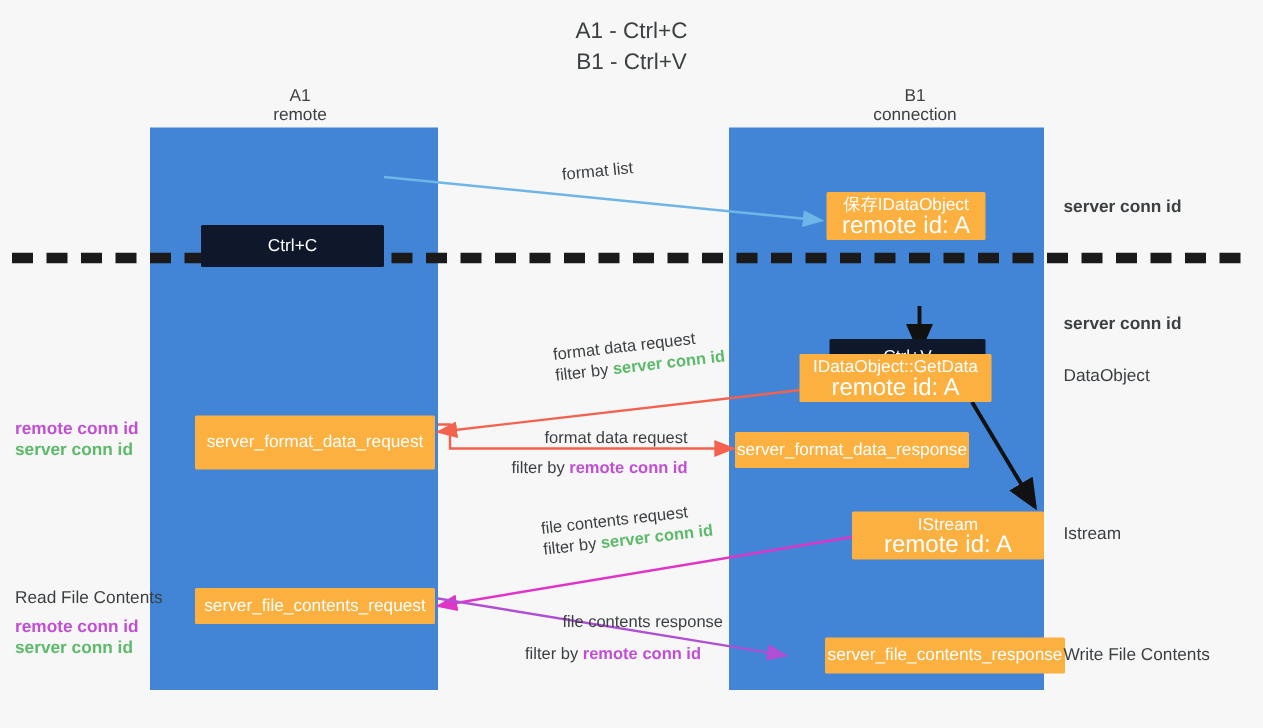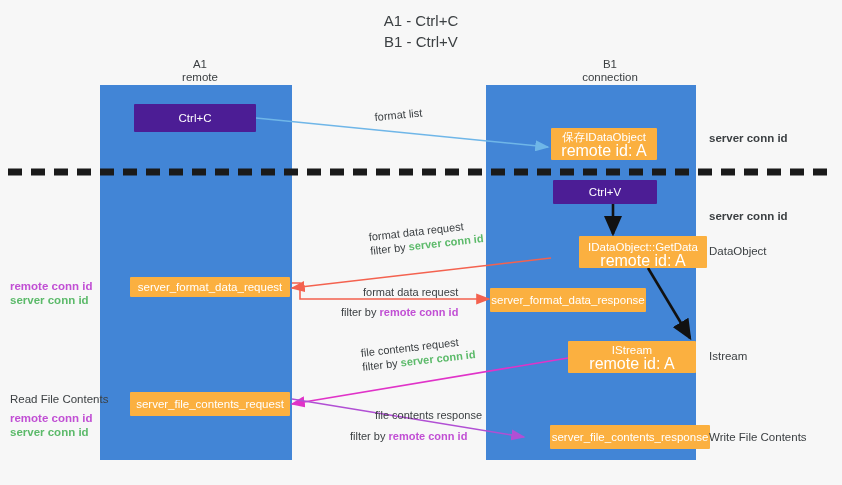--- a/index.html
+++ b/index.html
@@ -60,21 +60,21 @@
     display: flex;
     flex-direction: column;
     align-items: center;
     justify-content: center;
     color: #ffffff;
     font-size: 11.5px;
     line-height: 14px;
     text-align: center;
     border-radius: 1px;
   }
-  .node.green { background: #4c1d95; }
+  .node.green { background: #0f172a; margin-top: 46px; }
   .node.orange { background: #fbb košt; }
   .node.orange { background: #fbb040; }
   .node .sub { font-size: 16px; }
 
   
   .sidelabel {
     position: absolute;
     font-size: 11.5px;
     line-height: 14px;
     color: #3c4043;
@@ -165,26 +165,26 @@
 
   <div class="node orange" style="left:551px; top:128px; width:106px; height:32px;">
     <span>保存IDataObject</span>
     <span class="sub">remote id: A</span>
   </div>
 
   <div class="node green" style="left:553px; top:180px; width:104px; height:24px;text-align:right;">
     <span>Ctrl+V</span>
   </div>
 
-  <div class="node orange" style="left:579px; top:236px; width:128px; height:32px;justify-content:flex-end;">
+  <div class="node orange" style="left:533px; top:236px; width:128px; height:32px;">
     <span>IDataObject::GetData</span>
     <span class="sub">remote id: A</span>
   </div>
 
-  <div class="node orange" style="left:130px; top:277px; width:160px; height:20px;">
+  <div class="node orange" style="left:130px; top:277px; width:160px; height:36px;">
     <span>server_format_data_request</span>
   </div>
 
   <div class="node orange" style="left:490px; top:288px; width:156px; height:24px;text-align:center;">
     <span>server_format_data_response</span>
   </div>
 
   <div class="node orange" style="left:568px; top:341px; width:128px; height:32px;">
     <span>IStream</span>
     <span class="sub">remote id: A</span>

